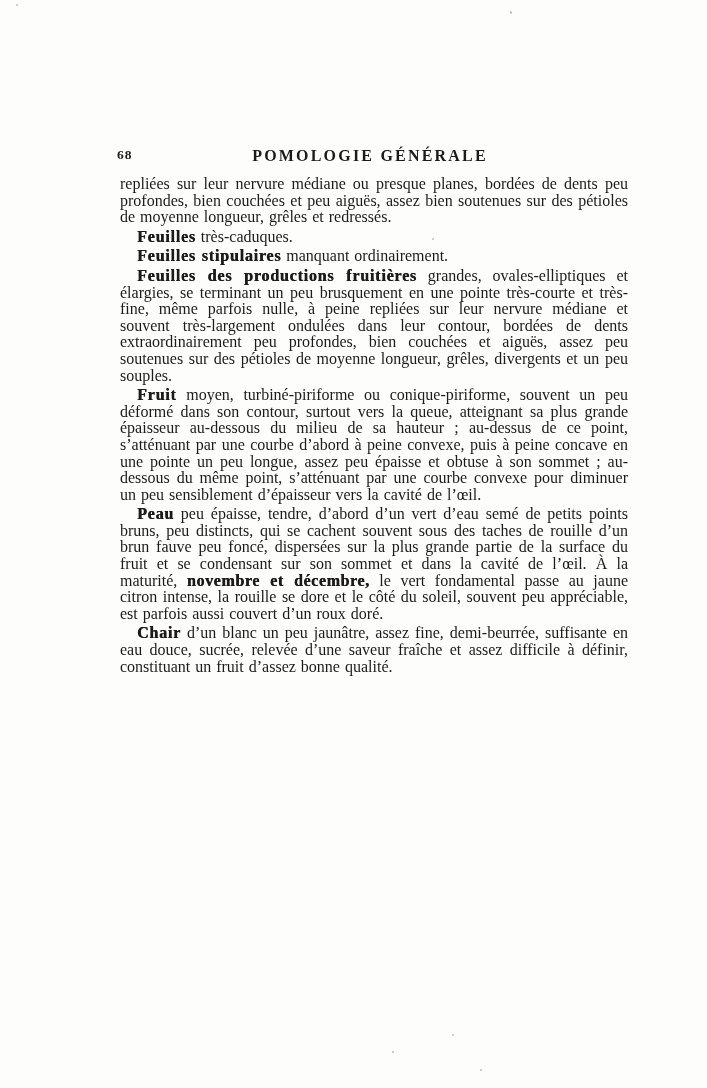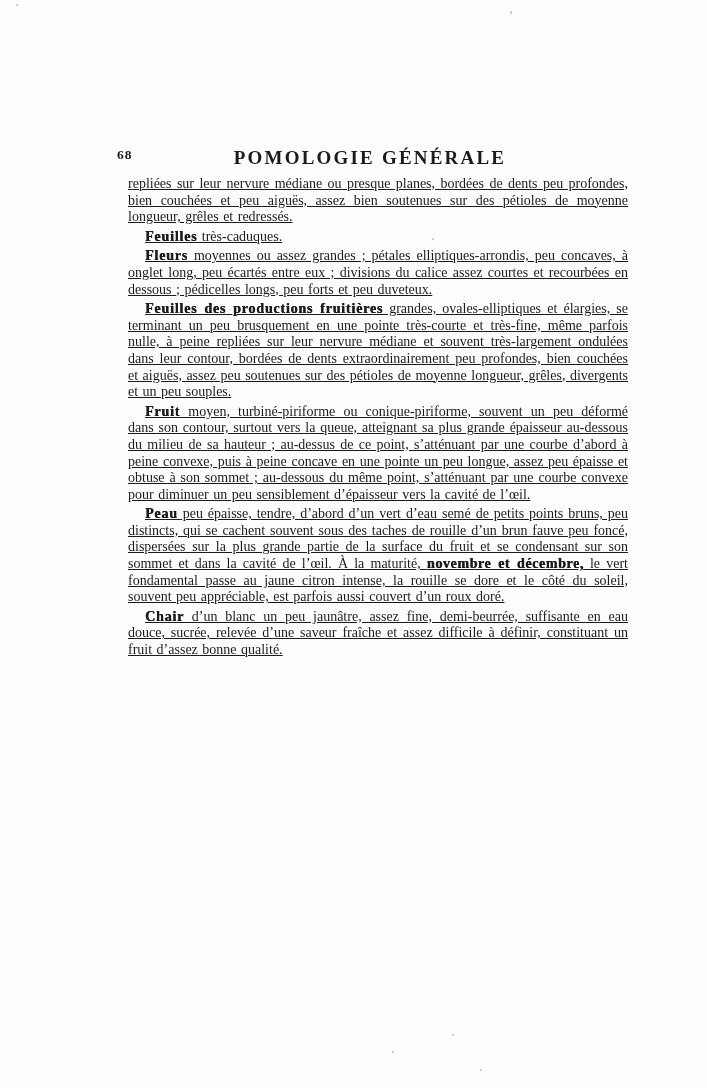--- a/index.html
+++ b/index.html
@@ -34,32 +34,31 @@
     font-size: 13.5px;
     font-weight: bold;
     letter-spacing: 1px;
   }
   .running-title {
     position: absolute;
     left: 0;
     right: 0;
     top: 0;
     text-align: center;
-    font-size: 19px;
+    font-size: 16px;
     font-weight: bold;
     letter-spacing: 2.2px;
     white-space: nowrap;
   }
   .para {
-    margin: 0 0 3px 16px;
-    font-size: 14px;
+    margin: 0 0 3px 8px;
+    font-size: 16px;
     line-height: 16.6px;
     text-align: justify;
     word-spacing: 1px;
-    text-decoration: underline;
   }
   .para.indent { text-indent: 17px; }
   .headword {
     font-weight: bold;
     letter-spacing: 0.8px;
     text-shadow: 0.45px 0 0 currentColor;
   }
   .inline-bold {
     font-weight: bold;
     letter-spacing: 0.6px;
@@ -88,23 +87,23 @@
 
     <div class="running-head">
       <span class="page-number">68</span>
       <span class="running-title">POMOLOGIE GÉNÉRALE</span>
     </div>
 
     <p class="para"><span>repliées sur leur nervure médiane ou presque planes, bordées de dents peu profondes, bien couchées et peu aiguës, assez bien soutenues sur des pétioles de moyenne longueur, grêles et redressés.</span></p>
 
     <p class="para indent"><span class="headword">Feuilles</span><span> très-caduques.</span></p>
 
+    <p class="para indent"><span class="headword">Feuilles stipulaires</span><span> manquant ordinairement.</span></p>
 
 
-    <p class="para indent"><span class="headword">Fleurs</span><span> moyennes ou assez grandes ; pétales elliptiques-arrondis, peu concaves, à onglet long, peu écartés entre eux ; divisions du calice assez courtes et recourbées en dessous ; pédicelles longs, peu forts et peu duveteux.</span></p>
 
     <p class="para indent"><span class="headword">Feuilles des productions fruitières</span><span> grandes, ovales-elliptiques et élargies, se terminant un peu brusquement en une pointe très-courte et très-fine, même parfois nulle, à peine repliées sur leur nervure médiane et souvent très-largement ondulées dans leur contour, bordées de dents extraordinairement peu profondes, bien couchées et aiguës, assez peu soutenues sur des pétioles de moyenne longueur, grêles, divergents et un peu souples.</span></p>
 
 
     <p class="para indent"><span class="headword">Fruit</span><span> moyen, turbiné-piriforme ou conique-piriforme, souvent un peu déformé dans son contour, surtout vers la queue, atteignant sa plus grande épaisseur au-dessous du milieu de sa hauteur ; au-dessus de ce point, s’atténuant par une courbe d’abord à peine convexe, puis à peine concave en une pointe un peu longue, assez peu épaisse et obtuse à son sommet ; au-dessous du même point, s’atténuant par une courbe convexe pour diminuer un peu sensiblement d’épaisseur vers la cavité de l’œil.</span></p>
 
     <p class="para indent"><span class="headword">Peau</span><span> peu épaisse, tendre, d’abord d’un vert d’eau semé de petits points bruns, peu distincts, qui se cachent souvent sous des taches de rouille d’un brun fauve peu foncé, dispersées sur la plus grande partie de la surface du fruit et se condensant sur son sommet et dans la cavité de l’œil. À la maturité, </span><span class="inline-bold">novembre et décembre,</span><span> le vert fondamental passe au jaune citron intense, la rouille se dore et le côté du soleil, souvent peu appréciable, est parfois aussi couvert d’un roux doré.</span></p>
 
 
 

